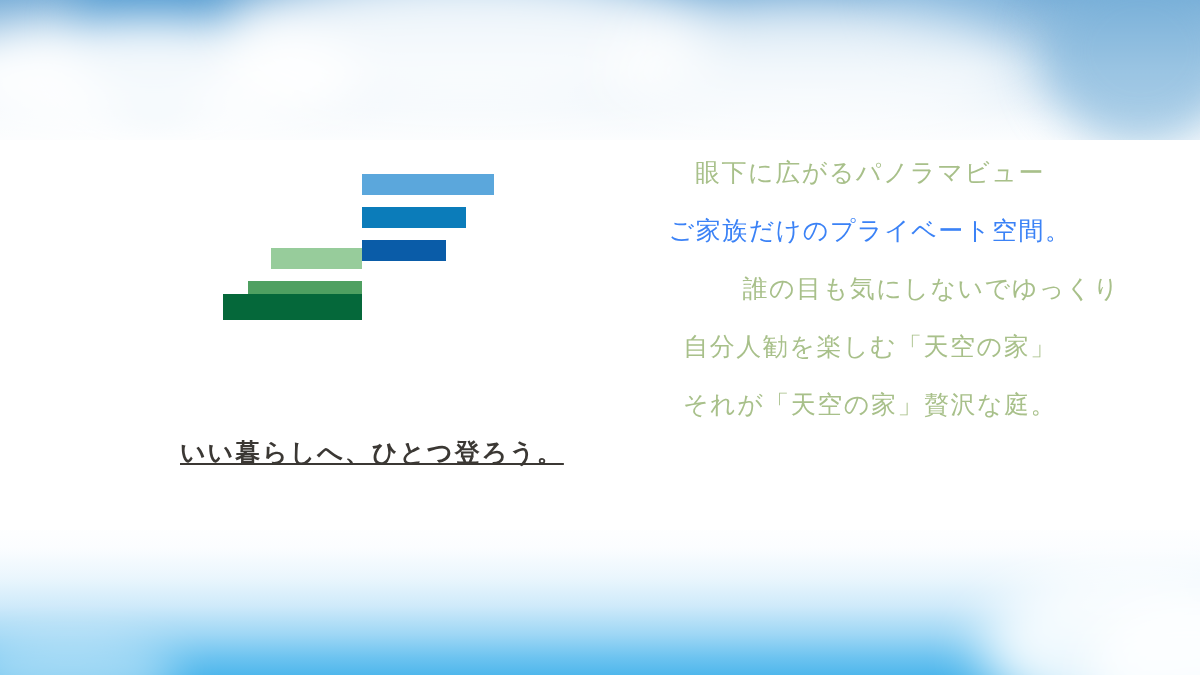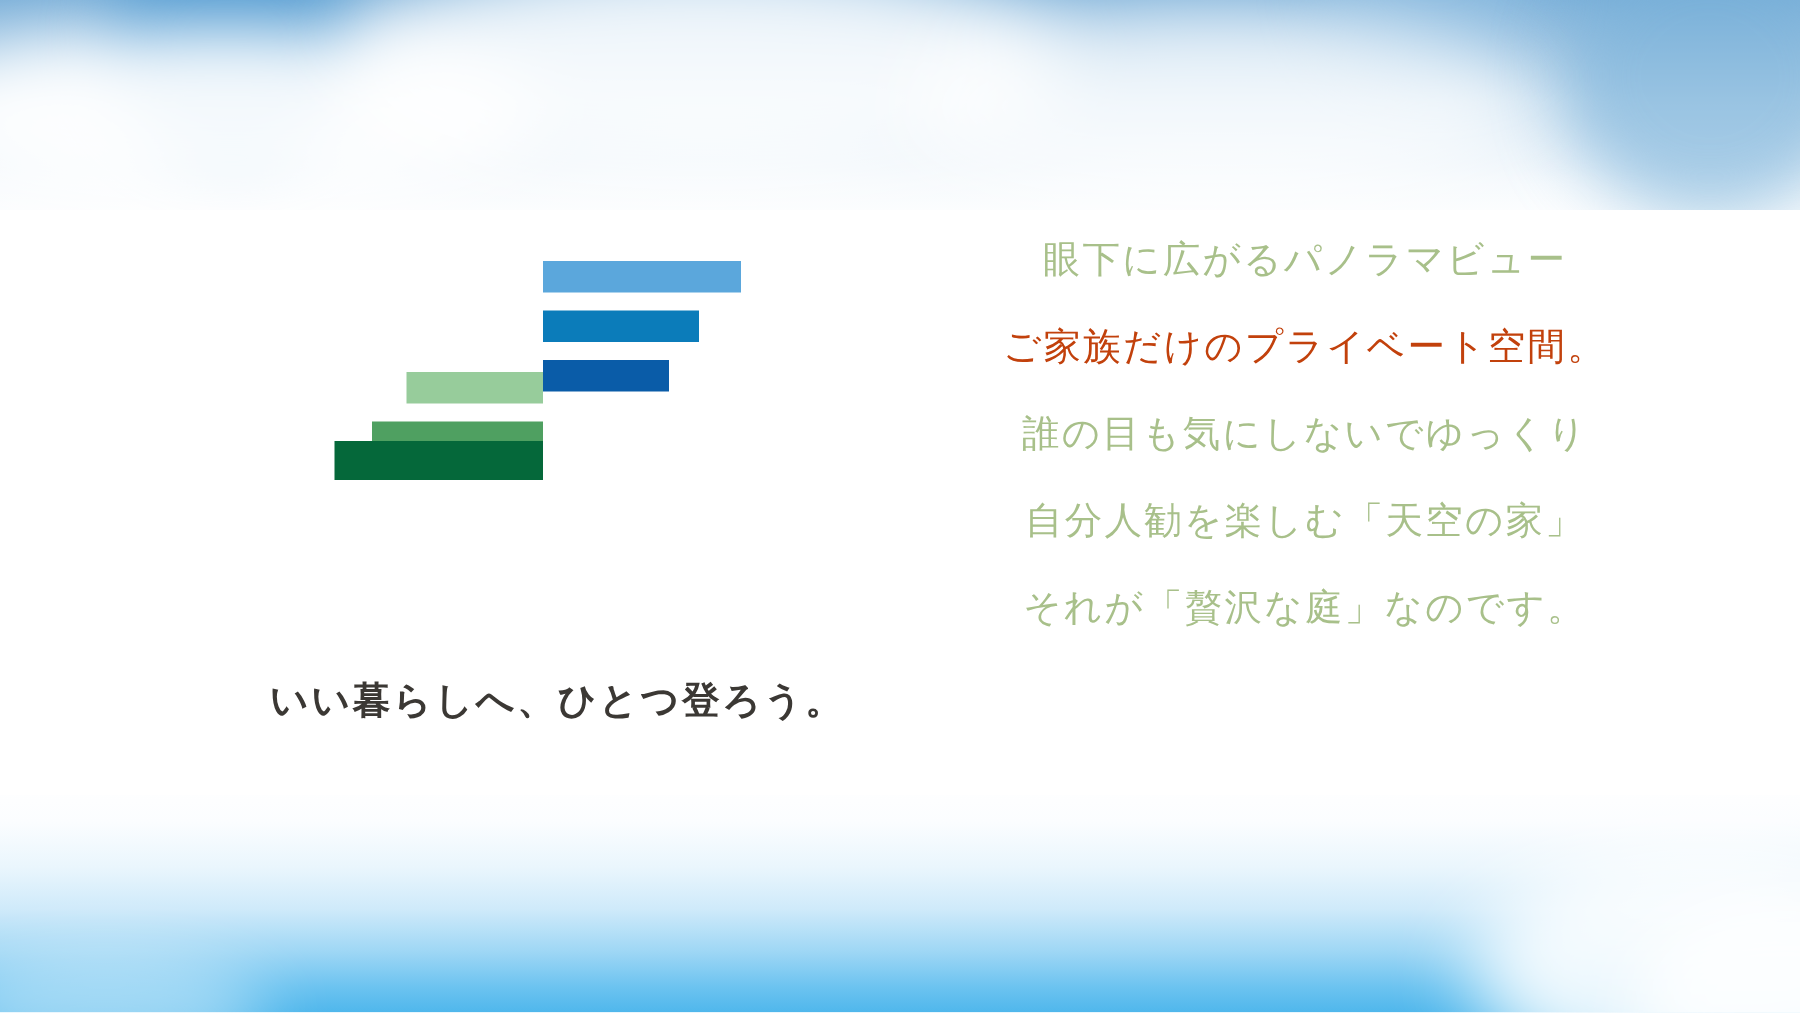--- a/index.html
+++ b/index.html
@@ -143,29 +143,30 @@
     font-weight: 400;
     vertical-align: bottom;
     position: relative;
     top: -4px;
     left: 2px;
     letter-spacing: 0;
   }
   .logo-tagline {
     position: absolute;
     left: 180px;
-    top: 294px;
+    top: 280px;
     width: 400px;
     font-family: "DejaVu Sans", "Liberation Sans", sans-serif;
     font-size: 25px;
     font-weight: 700;
     letter-spacing: 2px;
     color: #3b3834;
     line-height: 1;
     white-space: nowrap;
+    text-decoration: underline;
   }
 
   
   .copy-block {
     position: absolute;
     left: 620px;
     top: 160px;
     width: 500px;
     text-align: center;
   }
@@ -209,20 +210,20 @@
         <div class="bar bar-g2" style="background: rgb(79, 160, 97);"></div>
         <div class="bar bar-g3" style="background: rgb(5, 104, 58);"></div>
       </div>
 
 
       <div class="logo-tagline" style="color: rgb(59, 56, 52);">いい暮らしへ、ひとつ登ろう。</div>
     </div>
 
     <div class="copy-block">
       <p class="copy-line" style="color: rgb(168, 192, 138);">眼下に広がるパノラマビュー</p>
-      <p class="copy-line" style="color: #c2410c;">ご家族だけのプライベート空間。</p>
-      <p class="copy-line" style="color: rgb(168, 192, 138);">誰の目も気にしないでゆっくり</p>
+      <p class="copy-line" style="color: #3b82f6;">ご家族だけのプライベート空間。</p>
+      <p class="copy-line" style="color: rgb(168, 192, 138); text-align: right;">誰の目も気にしないでゆっくり</p>
       <p class="copy-line" style="color: rgb(168, 192, 138);">自分人勧を楽しむ「天空の家」</p>
-      <p class="copy-line" style="color: rgb(168, 192, 138);">それが「贅沢な庭」なのです。</p>
+      <p class="copy-line" style="color: rgb(168, 192, 138);">それが「天空の家」贅沢な庭。</p>
     </div>
 
   </div>
 </div>
 
 </body></html>

